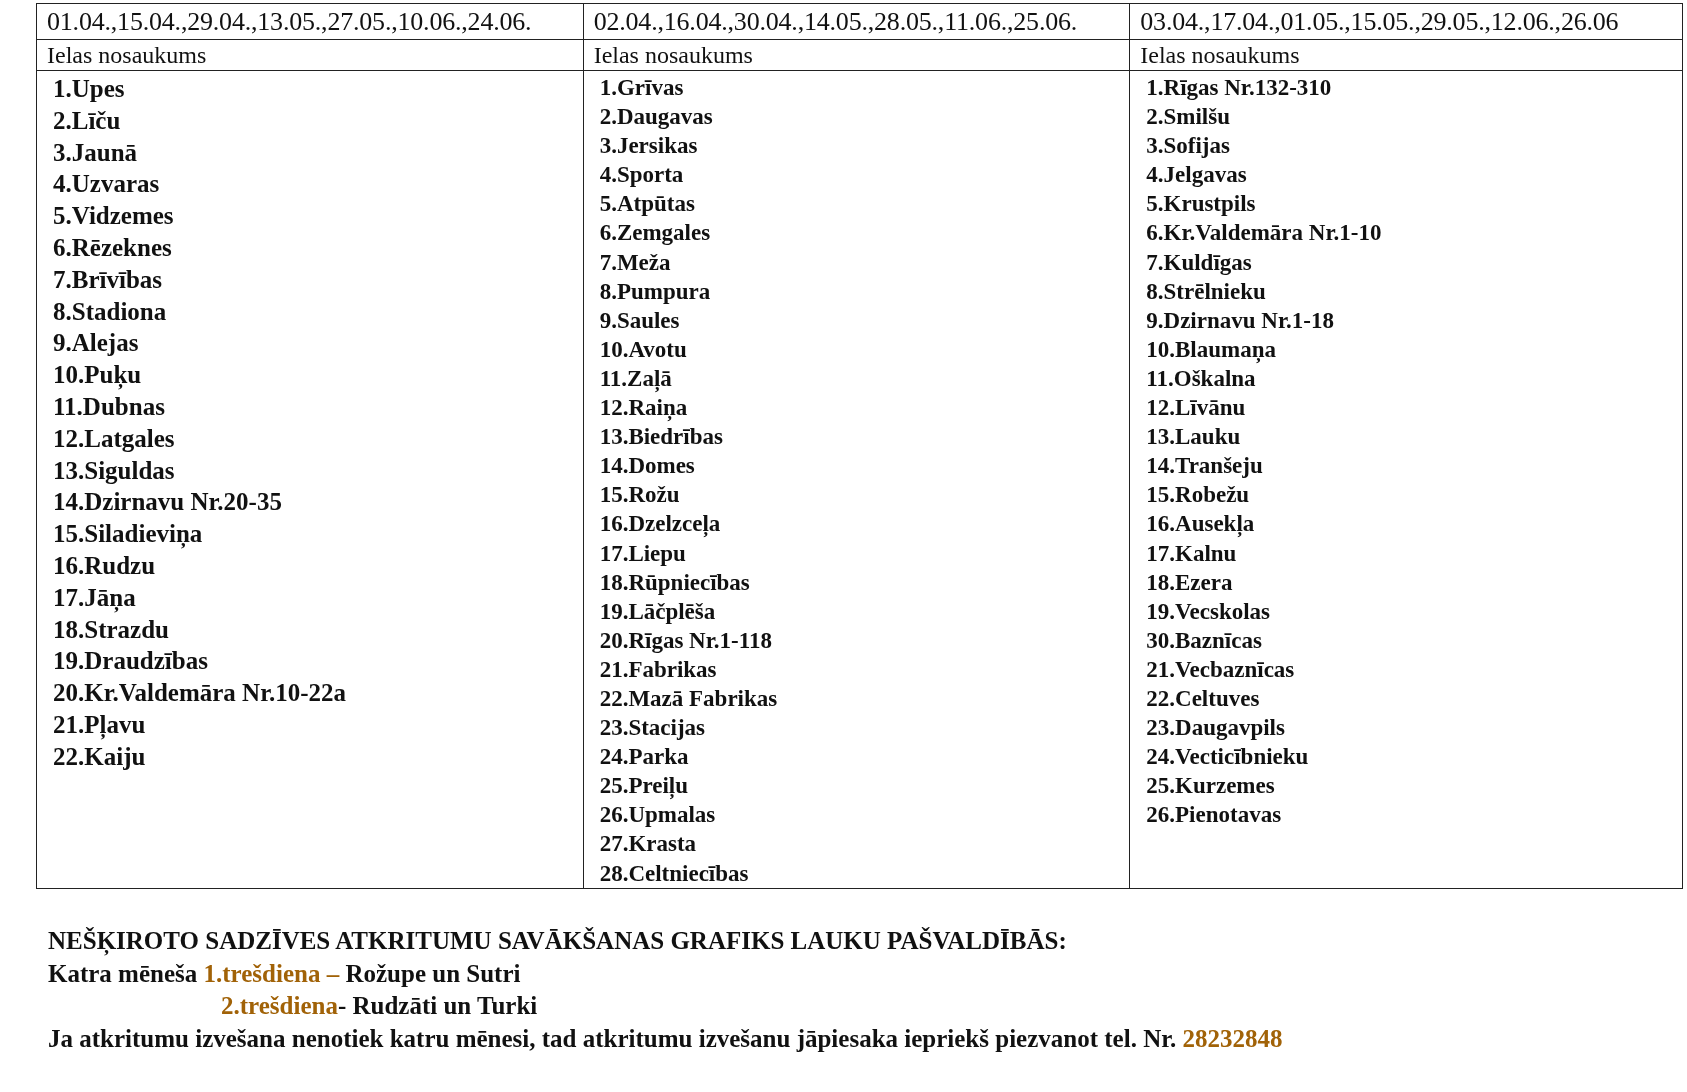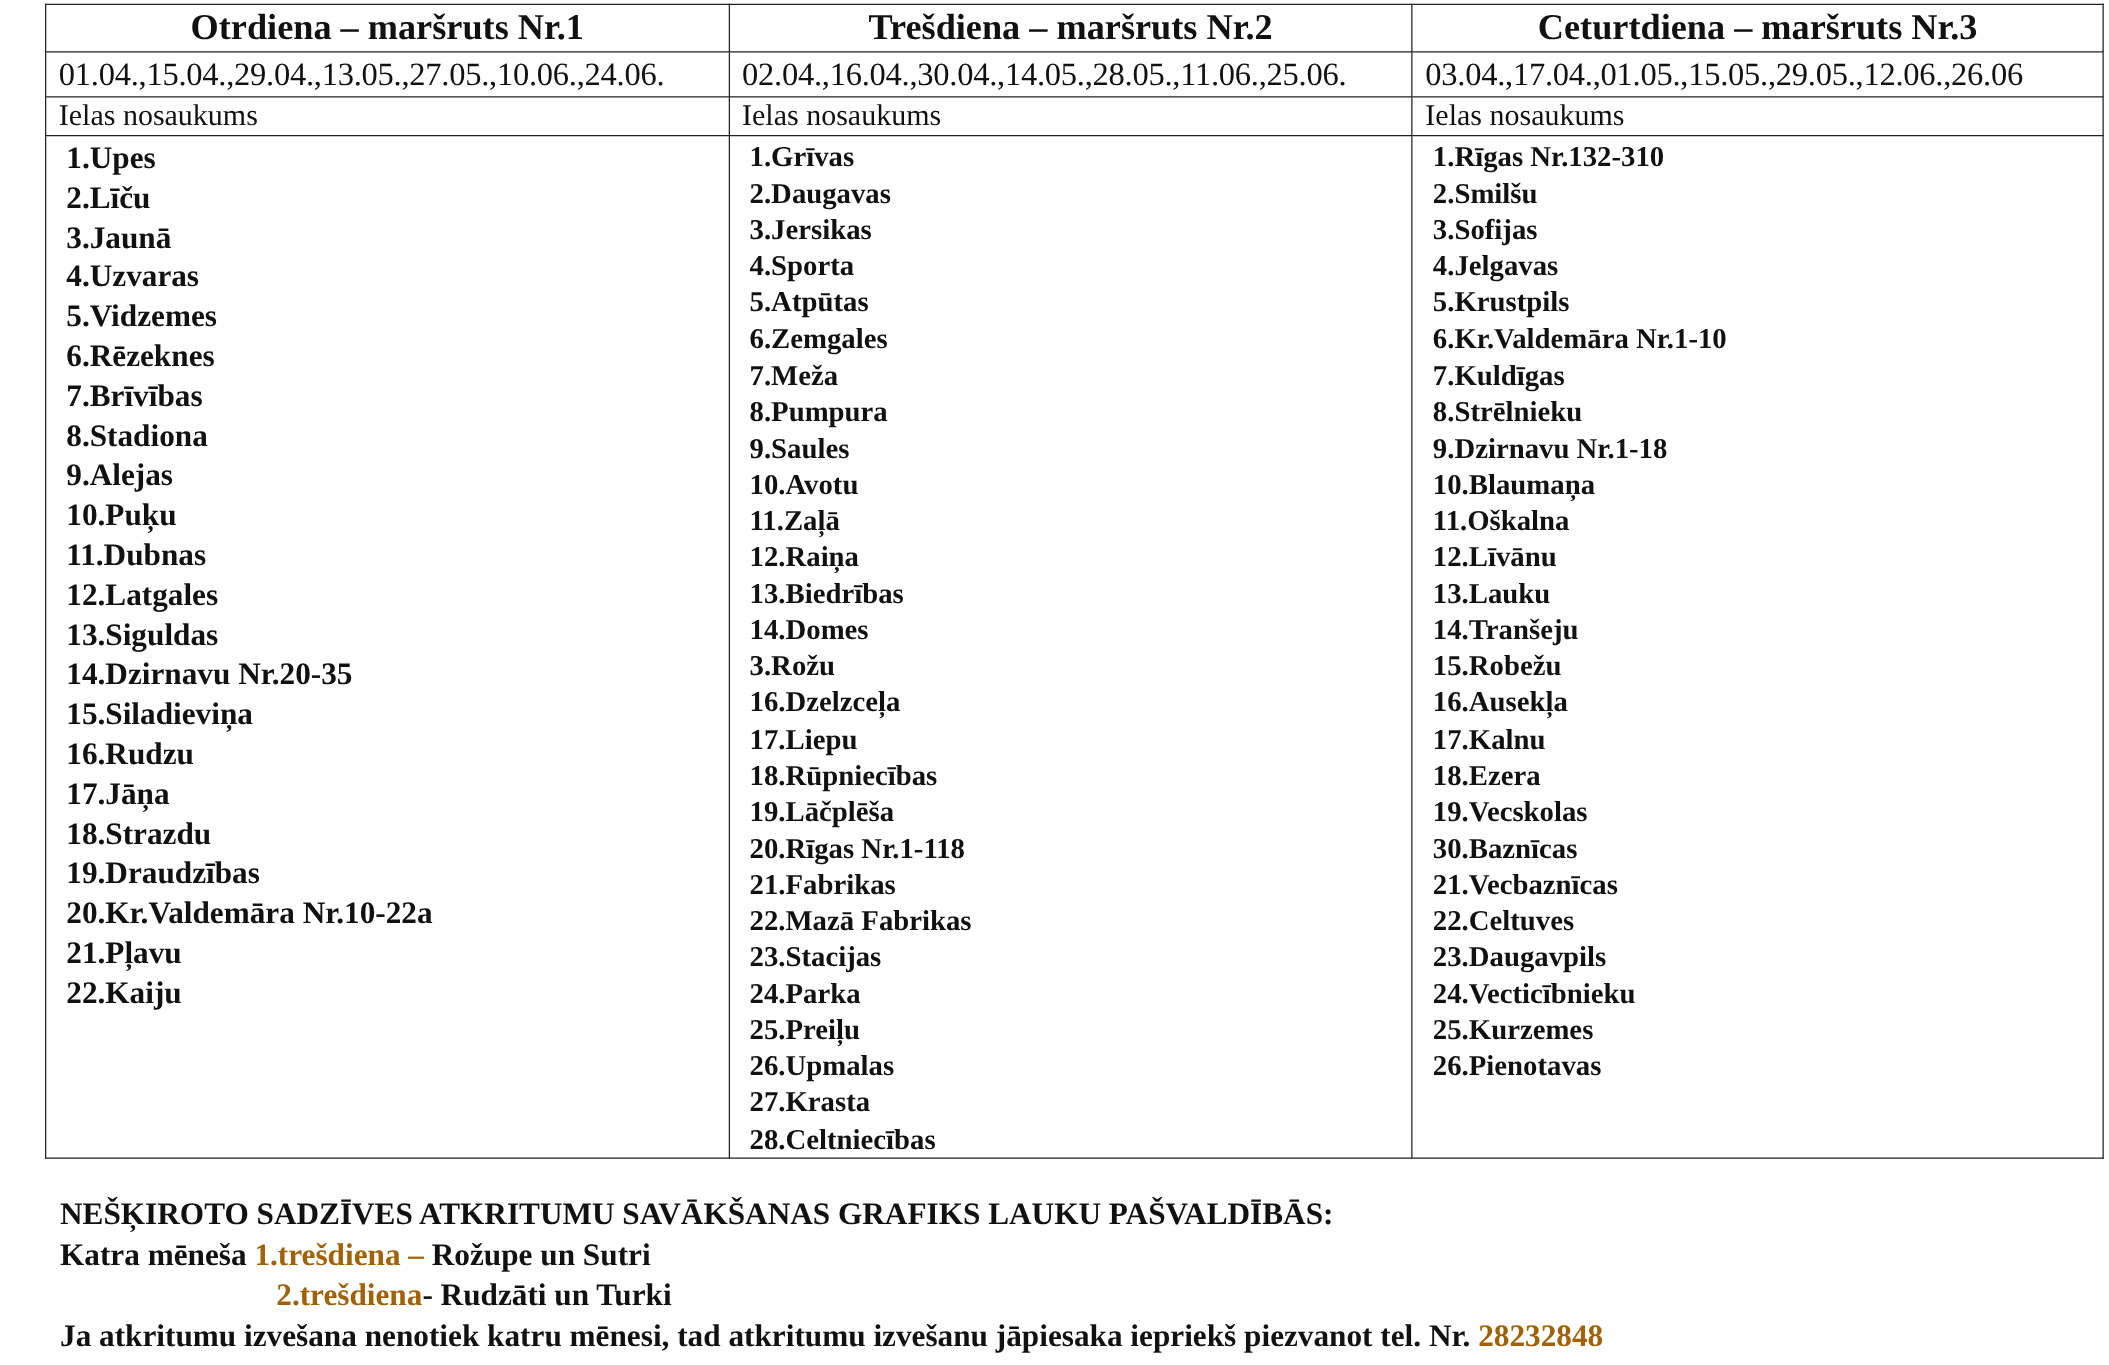--- a/index.html
+++ b/index.html
@@ -11,40 +11,35 @@
   .col1 { width: 540px; } .col2 { width: 540px; } .col3 { width: 546px; }
   .hdr td { height: 37px; text-align: center; font-weight: bold; font-size: 29px;
             line-height: 37px; padding: 0; }
   .dates td { height: 35px; font-weight: normal; font-size: 26px; line-height: 35px;
               white-space: nowrap; overflow: hidden; padding-left: 10px; letter-spacing: -0.2px; }
   .lbl td { height: 30px; font-size: 24px; line-height: 30px; }
   .list td { height: 814px; padding-top: 2px; padding-left: 16px; }
   ol { list-style: none; margin: 0; padding: 0; }
   .c1 li { font-weight: bold; font-size: 25px; line-height: 31.8px; }
   .c2 li, .c3 li { font-weight: bold; font-size: 23px; line-height: 29.1px; }
-  .footer { position: absolute; left: 48px; top: 956px; font-weight: bold; font-size: 25px; }
+  .footer { position: absolute; left: 48px; top: 925px; font-weight: bold; font-size: 25px; }
   .footer .line { height: 32.5px; line-height: 32.5px; white-space: nowrap; }
   .footer .indent { padding-left: 173px; }
   .red { color: #a16207; }
 </style>
 </head>
 <body>
 
 <table class="sched">
   <colgroup>
       <col class="col1">
       <col class="col2">
       <col class="col3">
     </colgroup>
   <tbody>
-      <tr class="hdr">
-    <td>Otrdiena – maršruts Nr.1</td>
-    <td>Trešdiena – maršruts Nr.2</td>
-    <td>Ceturtdiena – maršruts Nr.3</td>
-  </tr>
   <tr class="dates">
     <td>01.04.,15.04.,29.04.,13.05.,27.05.,10.06.,24.06.</td>
     <td>02.04.,16.04.,30.04.,14.05.,28.05.,11.06.,25.06.</td>
     <td>03.04.,17.04.,01.05.,15.05.,29.05.,12.06.,26.06</td>
   </tr>
   <tr class="lbl">
     <td>Ielas nosaukums</td>
     <td>Ielas nosaukums</td>
     <td>Ielas nosaukums</td>
   </tr>
@@ -84,21 +79,21 @@
             <li>5.Atpūtas</li>
             <li>6.Zemgales</li>
             <li>7.Meža</li>
             <li>8.Pumpura</li>
             <li>9.Saules</li>
             <li>10.Avotu</li>
             <li>11.Zaļā</li>
             <li>12.Raiņa</li>
             <li>13.Biedrības</li>
             <li>14.Domes</li>
-            <li>3.Rožu</li>
+            <li>15.Rožu</li>
             <li>16.Dzelzceļa</li>
             <li>17.Liepu</li>
             <li>18.Rūpniecības</li>
             <li>19.Lāčplēša</li>
             <li>20.Rīgas Nr.1-118</li>
             <li>21.Fabrikas</li>
             <li>22.Mazā Fabrikas</li>
             <li>23.Stacijas</li>
             <li>24.Parka</li>
             <li>25.Preiļu</li>

